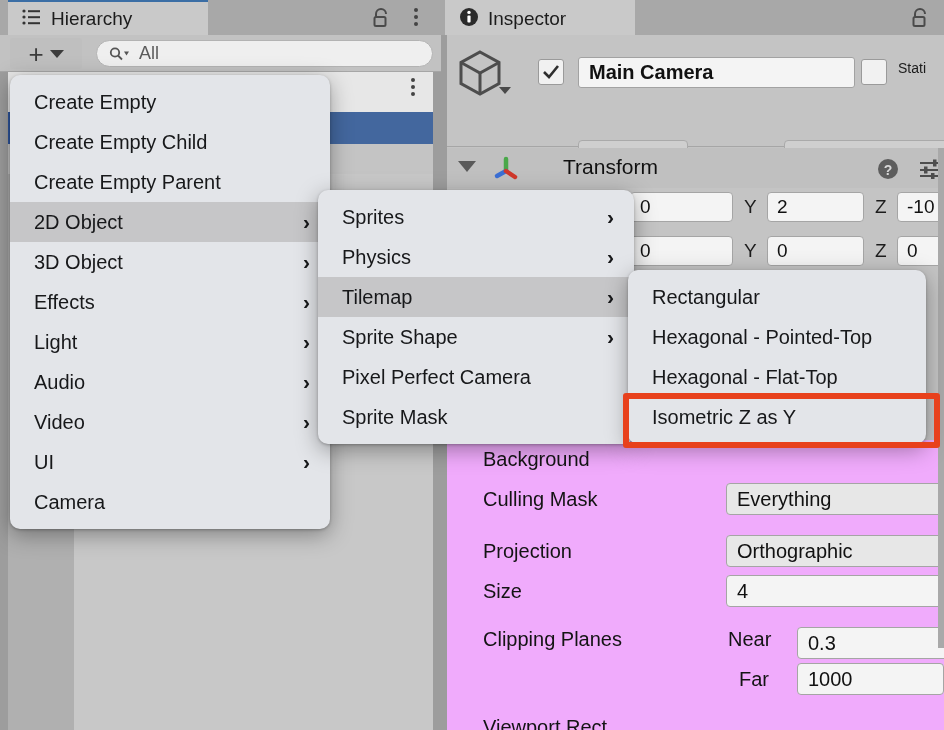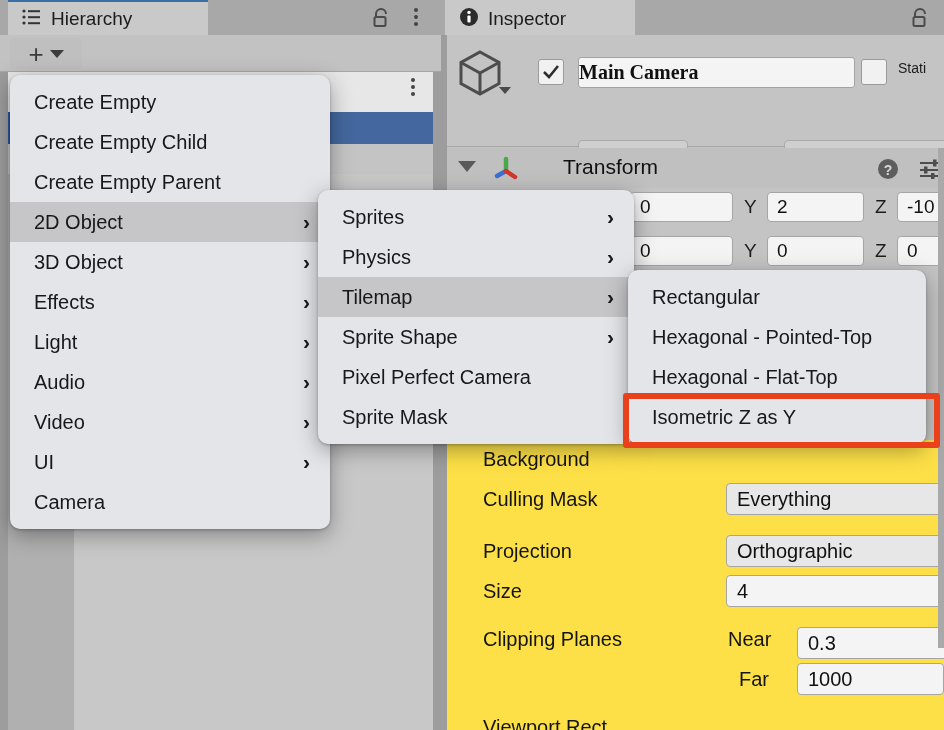--- a/index.html
+++ b/index.html
@@ -124,21 +124,21 @@
   .chk {
     position: absolute; width: 26px; height: 26px; background: #f1f1f1;
     border: 1px solid #9a9a9a; border-radius: 3px;
     display: flex; align-items: center; justify-content: center;
   }
   .chk-active { left: 97px; top: 24px; }
   .chk-static { left: 420px; top: 24px; }
   .name-field {
     position: absolute; left: 137px; top: 22px; width: 277px; height: 31px;
     background: #f4f4f4; border: 1px solid #a2a2a2; border-radius: 3px;
-    display: flex; align-items: center;  font-family: Liberation Serif, serif;
+    display: flex; align-items: center; padding-left: 10px;
   }
   .name-field span { font-size: 20px; font-weight: bold; color: #111; }
   .static-lbl { position: absolute; left: 457px; top: 25px; font-size: 14px; color: #1c1c1c;}
   .tag-lbl { position: absolute; left: 100px; top: 110px; font-size: 19px; color: #1c1c1c; }
   .tag-dd {
     position: absolute; left: 137px; top: 105px; width: 110px; height: 30px;
     background: #cfcfcf; border: 1px solid #aaa; border-radius: 4px;
     display: flex; align-items: center; padding-left: 9px;
   }
   .tag-dd span { font-size: 19px; color: #151515; }
@@ -176,21 +176,21 @@
   .xfold { position: absolute; left: 128px; top: 6px; font-size: 21px; color: #2a2a2a; font-weight: bold;}
   .axis-lbl { position: absolute; top: 8px; font-size: 19px; color: #1c1c1c; }
   .num-field {
     position: absolute; top: 4px; height: 30px;
     background: #f4f4f4; border: 1px solid #a5a5a5; border-radius: 4px;
     display: flex; align-items: center; padding-left: 9px;
   }
   .num-field span { font-size: 19px; color: #111; }
 
   
-  .cam-block { position: absolute; left: 0; top: 440px; width: 503px; height: 290px; background: #fde047;}
+  .cam-block { position: absolute; left: 0; top: 440px; width: 503px; height: 290px; background: #f0abfc;}
   .frow { position: absolute; left: 0; width: 503px; height: 40px; }
   .flabel { position: absolute; left: 42px; top: 8px; font-size: 20px; color: #141414; }
   .fvalue-box {
     position: absolute; height: 32px;
     background: #e7e7e7; border: 1px solid #a5a5a5; border-radius: 4px;
     display: flex; align-items: center; padding-left: 10px;
   }
   .fvalue-box span { font-size: 20px; color: #111; }
   .fvalue-white { background: #f4f4f4; }
   .sublabel { position: absolute; top: 8px; font-size: 20px; color: #141414; }
@@ -260,20 +260,30 @@
           <i class="kebab-dot"></i>
           <i class="kebab-dot"></i>
       </span>
     </div>
 
     <div class="hier-toolbar">
       <div class="plus-btn">
         <span class="plus-glyph">+</span>
         <i class="caret-dn"></i>
       </div>
+      <div class="search-box">
+        <span class="search-icon-wrap">
+          <svg width="22" height="16" viewBox="0 0 22 16">
+            <circle cx="6" cy="6.5" r="4.2" fill="none" stroke="#555" stroke-width="1.8"></circle>
+            <line x1="9" y1="9.5" x2="13" y2="13.5" stroke="#555" stroke-width="1.8"></line>
+            <path d="M15 5.5 l5 0 l-2.5 4 z" fill="#555"></path>
+          </svg>
+        </span>
+        <span class="search-txt">All</span>
+      </div>
     </div>
 
     <div class="hier-body">
       <div class="hier-edge-l"></div>
       <div class="hier-gutter"></div>
       <div class="hier-rowA">
         <span class="rowA-kebab">
           <i class="kebab-dot"></i>
             <i class="kebab-dot"></i>
             <i class="kebab-dot"></i>

